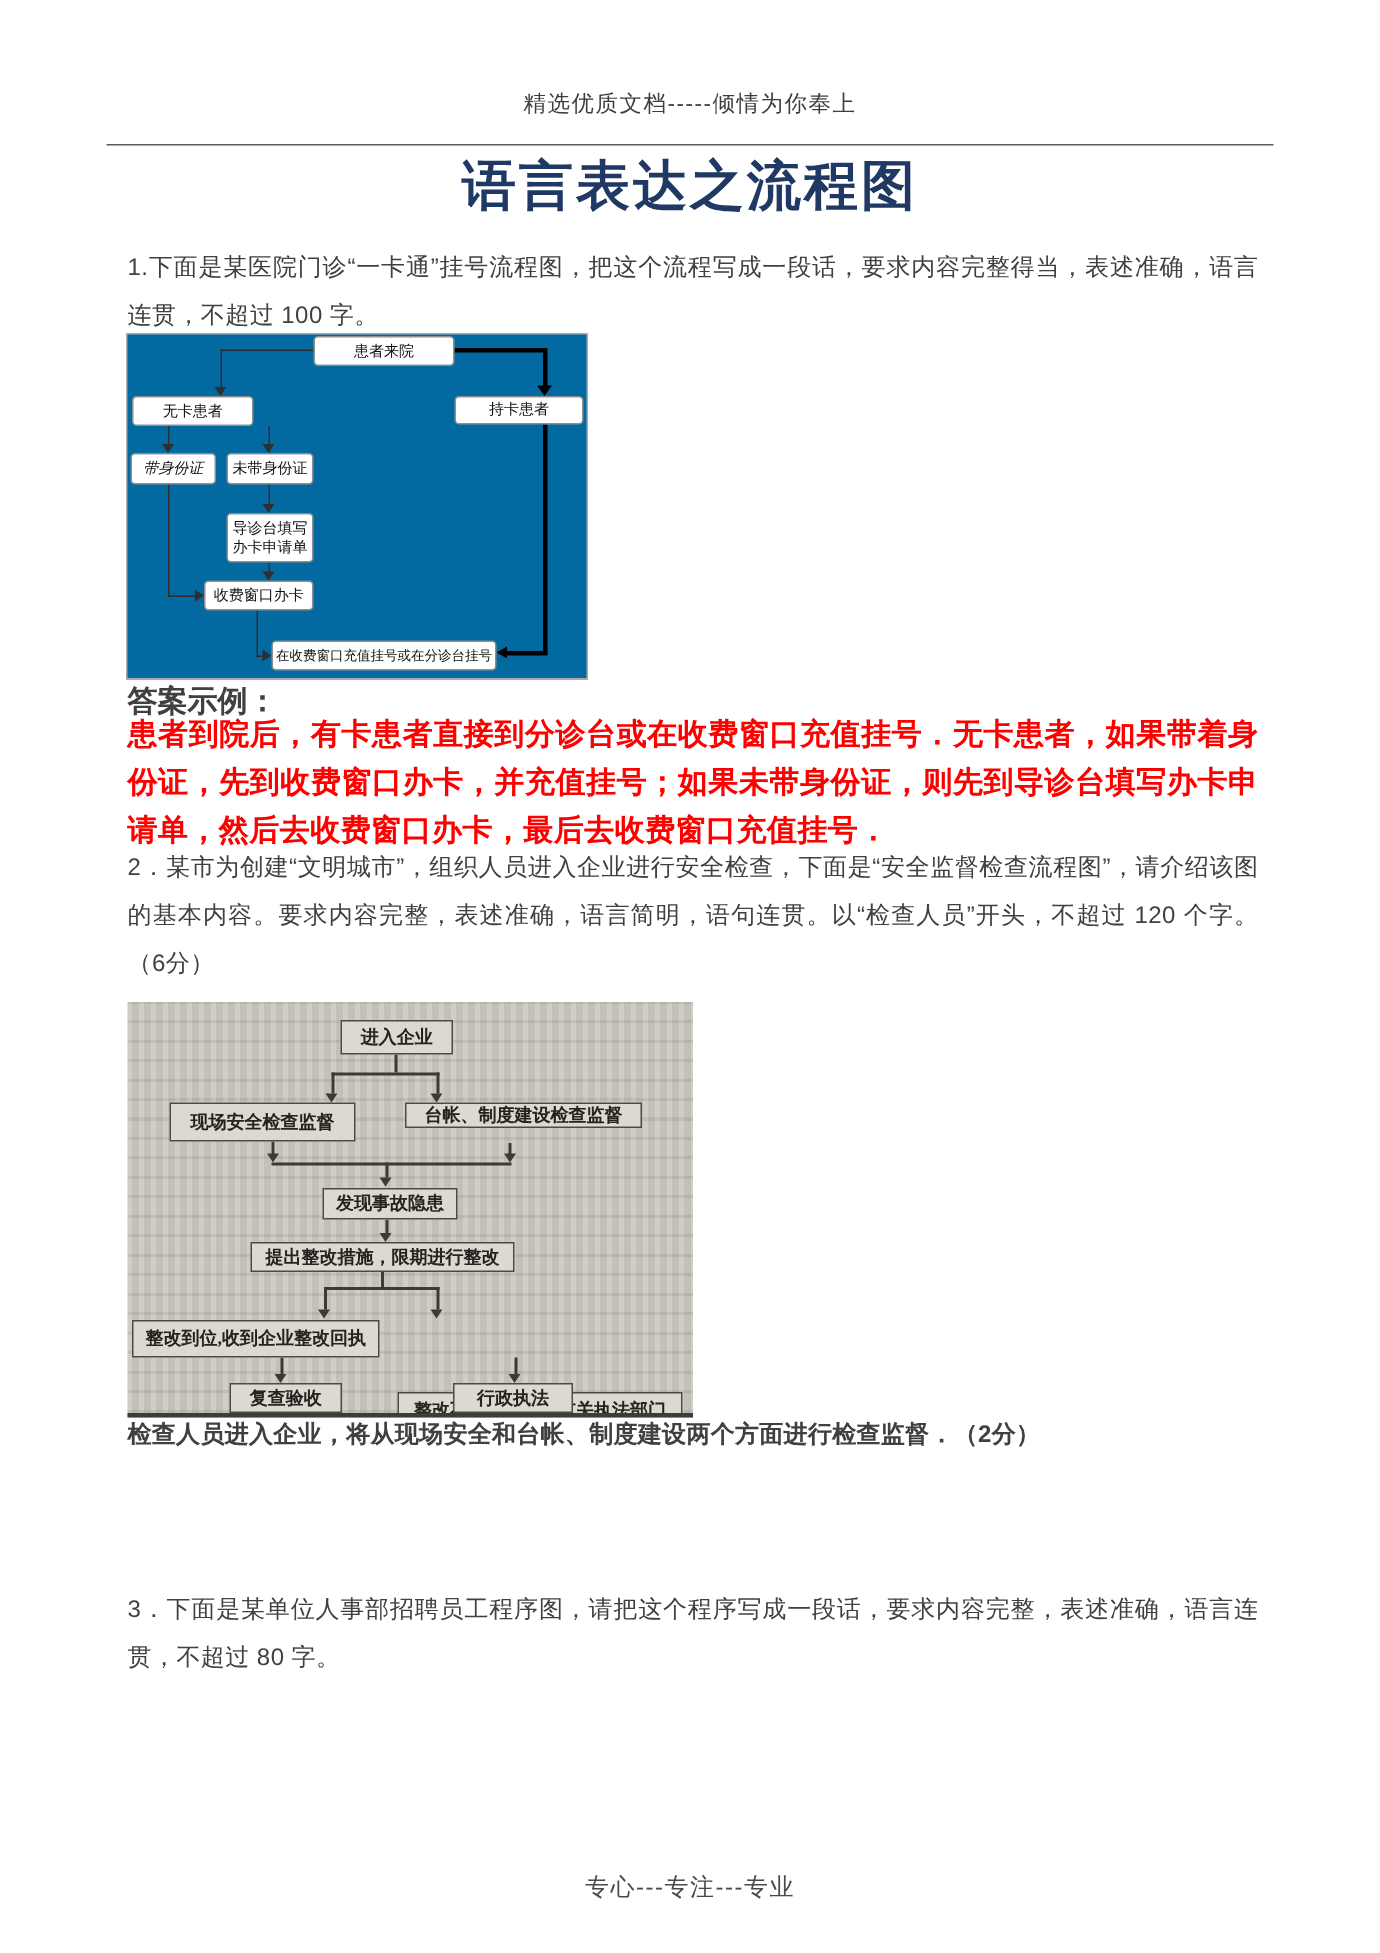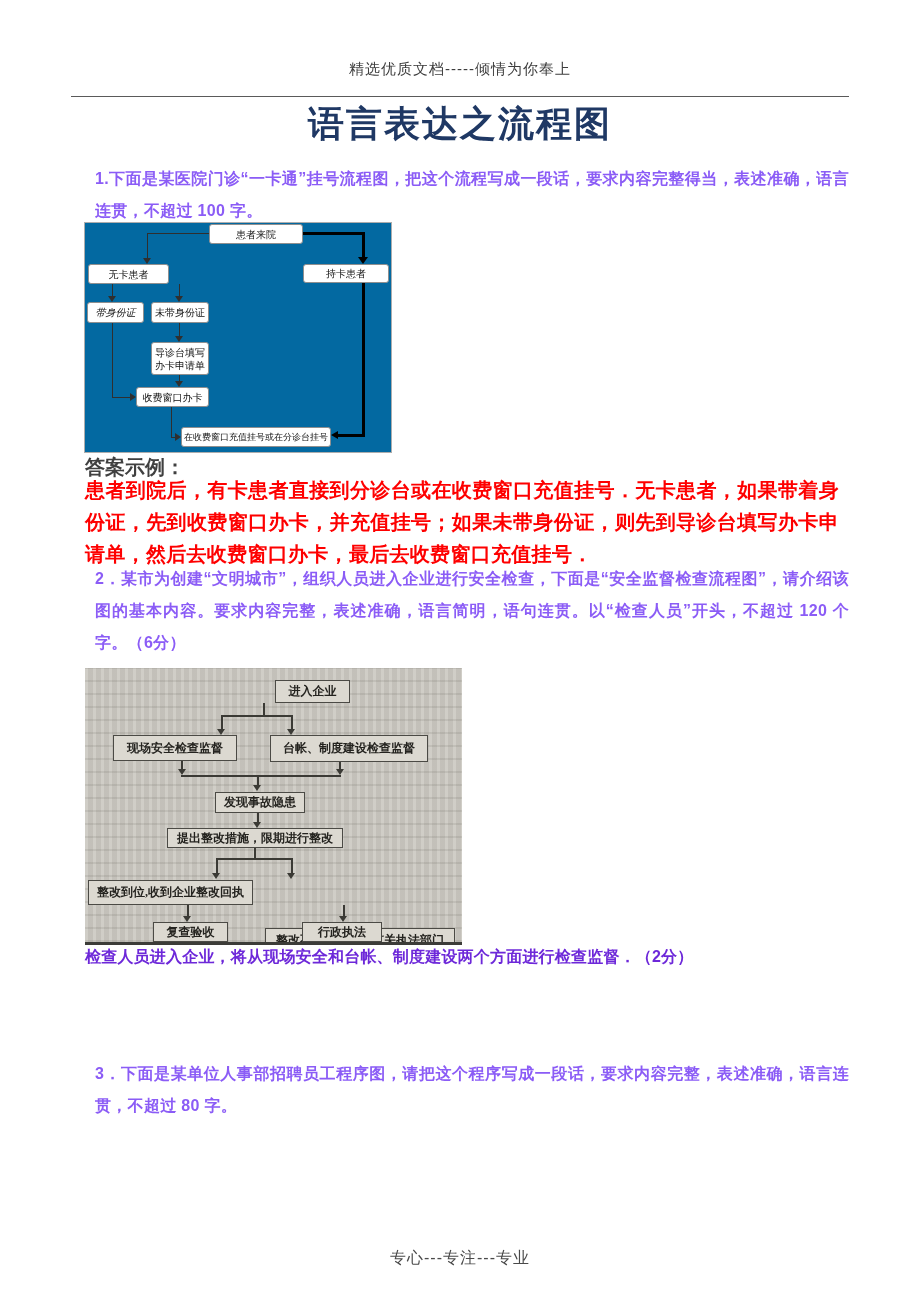--- a/index.html
+++ b/index.html
@@ -10,28 +10,28 @@
   }
   .abs{position:absolute;}
 
   
   .header-text{top:60px;left:0;width:920px;text-align:center;font-size:15px;color:#3d3d3d;letter-spacing:1px;}
   .header-rule{top:96px;left:71px;width:778px;height:1px;background:#5a5a5a;}
   .doc-title{top:100px;left:0;width:920px;text-align:center;font-size:36px;font-weight:bold;color:#1f3864;letter-spacing:2px;}
   .footer-text{top:1248px;left:0;width:920px;text-align:center;font-size:16px;color:#4a4a4a;letter-spacing:1px;}
 
   
-  .q{left:95px;width:754px;font-size:16px;font-weight:bold;color:#8b5cf6;line-height:32px;letter-spacing:0.3px;text-align:justify;margin:0;}
+  .q{left:85px;width:754px;font-size:16px;font-weight:normal;color:#404040;line-height:32px;letter-spacing:0.3px;text-align:justify;margin:0;}
   .q1{top:163px;}
   .q2{top:563px;}
   .q3{top:1058px;}
   .ans-label{top:454px;left:85px;font-size:20px;font-weight:bold;color:#404040;font-family:Liberation Mono, monospace;}
   .ans1{top:474px;left:85px;width:754px;font-size:20px;font-weight:bold;color:#fe0000;line-height:32px;letter-spacing:0.3px;text-align:justify;margin:0;}
   .ans2{top:941px;left:85px;width:760px;}
-  .ans2 p{margin:0;font-size:16px;font-weight:bold;color:#6d28d9;line-height:31px;letter-spacing:0.2px;text-align:justify;}
+  .ans2 p{margin:0;font-size:16px;font-weight:bold;color:#404040;line-height:31px;letter-spacing:0.2px;text-align:justify;}
 
   
   .fc1{left:84px;top:222px;width:306px;height:229px;border:1px solid #adadad;background:#0369a1;}
   .b1{position:absolute;border:1px solid #8f8f8f;border-radius:3px;background:#ffffff;
       display:flex;align-items:center;justify-content:center;
       font-size:10px;color:#111111;text-align:center;line-height:13px;box-sizing:border-box;z-index:2;}
   .b1.small{font-size:9px;}
   .ln{position:absolute;background:#2f2f2f;z-index:1;}
   .lnk{position:absolute;background:#000000;z-index:1;}
   .ad{position:absolute;width:0;height:0;border-left:4px solid transparent;border-right:4px solid transparent;border-top:6px solid #2f2f2f;z-index:1;}
@@ -97,23 +97,23 @@
 </div>
 
 <div class="abs ans-label">答案示例：</div>
 <p class="abs ans1">患者到院后，有卡患者直接到分诊台或在收费窗口充值挂号．无卡患者，如果带着身份证，先到收费窗口办卡，并充值挂号；如果未带身份证，则先到导诊台填写办卡申请单，然后去收费窗口办卡，最后去收费窗口充值挂号．</p>
 
 <p class="abs q q2">2．某市为创建“文明城市”，组织人员进入企业进行安全检查，下面是“安全监督检查流程图”，请介绍该图的基本内容。要求内容完整，表述准确，语言简明，语句连贯。以“检查人员”开头，不超过 120 个字。（6分）</p>
 
 <div class="abs fc2">
   <div class="noise"></div>
 
-  <div class="b2" style="left:142px;top:12px;width:75px;height:23px;margin-left:48px;">进入企业</div>
+  <div class="b2" style="left:142px;top:12px;width:75px;height:23px;">进入企业</div>
   <div class="b2" style="left:28px;top:67px;width:124px;height:26px;">现场安全检查监督</div>
-  <div class="b2" style="left:185px;top:67px;width:158px;height:27px;">台帐、制度建设检查监督</div>
+  <div class="b2" style="left:185px;top:67px;width:158px;height:17px;">台帐、制度建设检查监督</div>
   <div class="b2" style="left:130px;top:124px;width:90px;height:21px;">发现事故隐患</div>
   <div class="b2" style="left:82px;top:160px;width:176px;height:20px;">提出整改措施，限期进行整改</div>
   <div class="b2" style="left:3px;top:212px;width:165px;height:25px;">整改到位,收到企业整改回执</div>
   <div class="b2" style="left:180px;top:212px;width:190px;height:25px;margin-top:48px;">整改不到位，上报有关执法部门</div>
   <div class="b2" style="left:68px;top:254px;width:75px;height:20px;">复查验收</div>
   <div class="b2" style="left:217px;top:254px;width:80px;height:20px;">行政执法</div>
 
   <div class="ln2" style="left:178px;top:35px;width:2px;height:12px;"></div>
   <div class="ln2" style="left:136px;top:47px;width:72px;height:2px;"></div>
   <div class="ln2" style="left:136px;top:47px;width:2px;height:14px;"></div>

